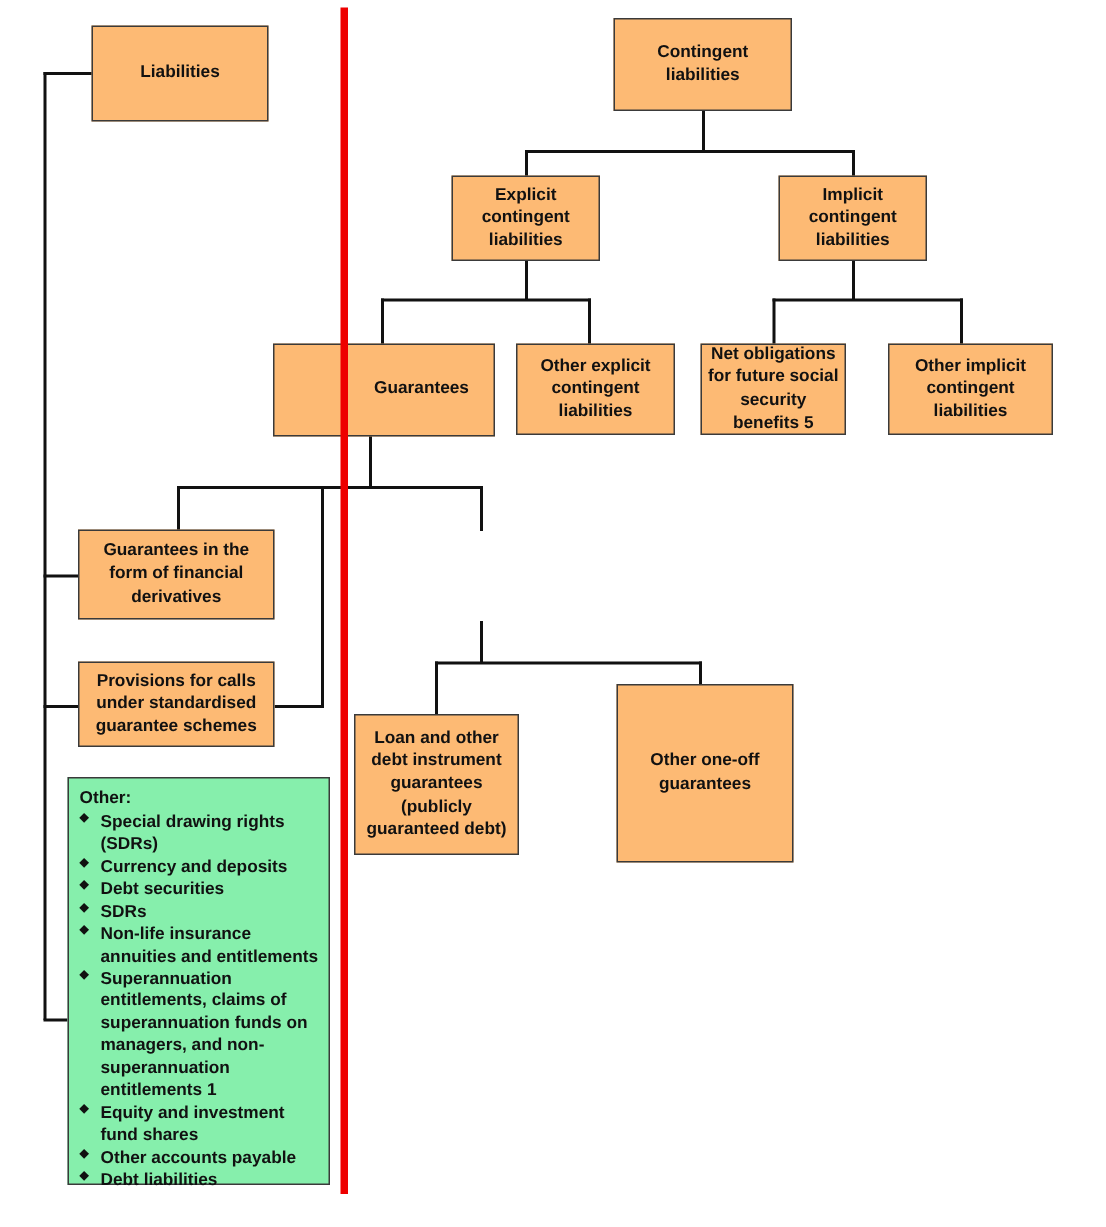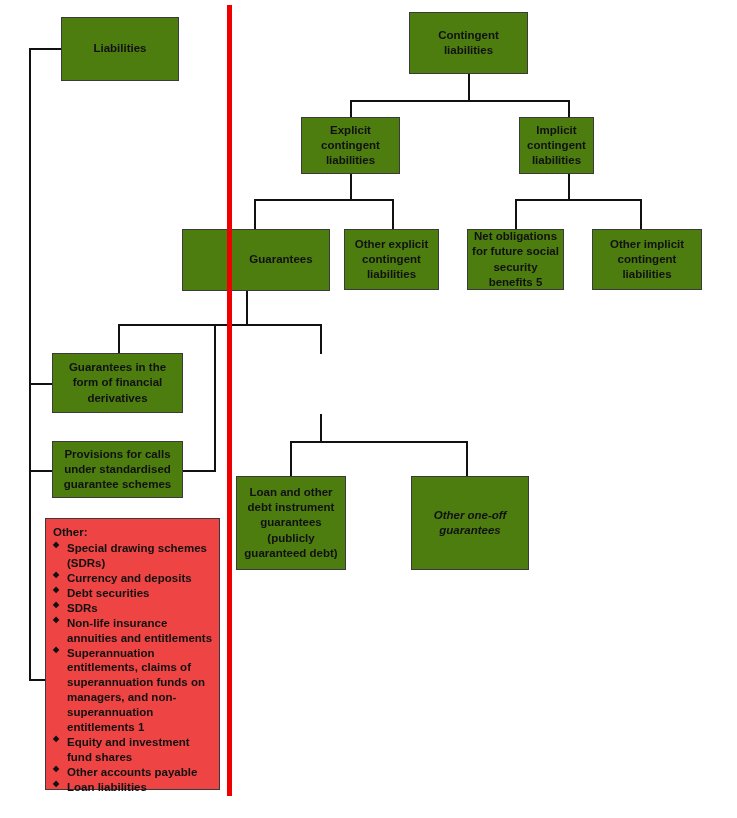--- a/index.html
+++ b/index.html
@@ -14,21 +14,21 @@
     position: relative;
     width: 737px;
     height: 818px;
     background: #ffffff;
     overflow: hidden;
   }
   .node {
     position: absolute;
     box-sizing: border-box;
     border: 1px solid #3a3a3a;
-    background: #4d7c0f;
+    background: #fdba74;
     display: flex;
     align-items: center;
     justify-content: center;
     text-align: center;
     font-size: 11.5px;
     font-weight: bold;
     color: #111111;
     line-height: 1.32;
     padding: 2px 4px;
     z-index: 3;
@@ -44,21 +44,21 @@
   .redline {
     position: absolute;
     background: #ee0000;
     width: 5px;
     z-index: 4;
   }
   #otherbox {
     position: absolute;
     box-sizing: border-box;
     border: 1px solid #3a3a3a;
-    background: #ef4444;
+    background: #86efac;
     font-size: 11.5px;
     font-weight: bold;
     color: #111111;
     line-height: 1.30;
     padding: 6px 6px 8px 7px;
     z-index: 3;
   }
   #otherbox .hdr { margin-bottom: 1px; }
   #otherbox ul {
     list-style: none;
@@ -121,29 +121,29 @@
   </div>
 
   <div class="node" style="left: 409px; top: 12px; width: 119px; height: 62px; border-color: rgb(58, 58, 58);">
     <span>Contingent liabilities</span>
   </div>
 
   <div class="node" style="left: 301px; top: 117px; width: 99px; height: 57px; border-color: rgb(58, 58, 58);">
     <span>Explicit contingent liabilities</span>
   </div>
 
-  <div class="node" style="left: 519px; top: 117px; width: 75px; height: 57px; border-color: rgb(58, 58, 58);">
+  <div class="node" style="left: 519px; top: 117px; width: 99px; height: 57px; border-color: rgb(58, 58, 58);">
     <span>Implicit contingent liabilities</span>
   </div>
 
   <div class="node" style="left: 182px; top: 229px; width: 148px; height: 62px; border-color: rgb(58, 58, 58);">
     <span style="padding-left:50px;">Guarantees</span>
   </div>
 
-  <div class="node" style="left: 344px; top: 229px; width: 95px; height: 61px; border-color: rgb(58, 58, 58);">
+  <div class="node" style="left: 344px; top: 229px; width: 106px; height: 61px; border-color: rgb(58, 58, 58);">
     <span>Other explicit contingent liabilities</span>
   </div>
 
   <div class="node" style="left: 467px; top: 229px; width: 97px; height: 61px; border-color: rgb(58, 58, 58);">
     <span>Net obligations for future social security benefits 5</span>
   </div>
 
   <div class="node" style="left: 592px; top: 229px; width: 110px; height: 61px; border-color: rgb(58, 58, 58);">
     <span>Other implicit contingent liabilities</span>
   </div>
@@ -154,34 +154,34 @@
 
   <div class="node" style="left: 52px; top: 441px; width: 131px; height: 57px; border-color: rgb(58, 58, 58);">
     <span>Provisions for calls under standardised guarantee schemes</span>
   </div>
 
 
   <div class="node" style="left: 236px; top: 476px; width: 110px; height: 94px; border-color: rgb(58, 58, 58);">
     <span>Loan and other debt instrument guarantees (publicly guaranteed debt)</span>
   </div>
 
-  <div class="node" style="left: 411px; top: 476px; width: 118px; height: 94px; border-color: rgb(58, 58, 58); font-style: italic;">
+  <div class="node" style="left: 411px; top: 456px; width: 118px; height: 119px; border-color: rgb(58, 58, 58);">
     <span>Other one-off guarantees</span>
   </div>
 
   <div id="otherbox" style="left: 45px; top: 518px; width: 175px; height: 272px; border-color: rgb(58, 58, 58);">
     <div class="hdr">Other:</div>
     <ul>
-      <li>Special drawing schemes (SDRs)</li>
+      <li>Special drawing rights (SDRs)</li>
       <li>Currency and deposits</li>
       <li>Debt securities</li>
       <li>SDRs</li>
       <li>Non-life insurance annuities and entitlements</li>
       <li>Superannuation entitlements, claims of superannuation funds on managers, and non-superannuation entitlements 1</li>
       <li>Equity and investment fund shares</li>
       <li>Other accounts payable</li>
-      <li>Loan liabilities</li>
+      <li>Debt liabilities</li>
     </ul>
   </div>
 
   <div class="redline" style="left: 227px; top: 5px; height: 791px; background: rgb(238, 0, 0);"></div>
 
 </div>
 
 </body></html>

